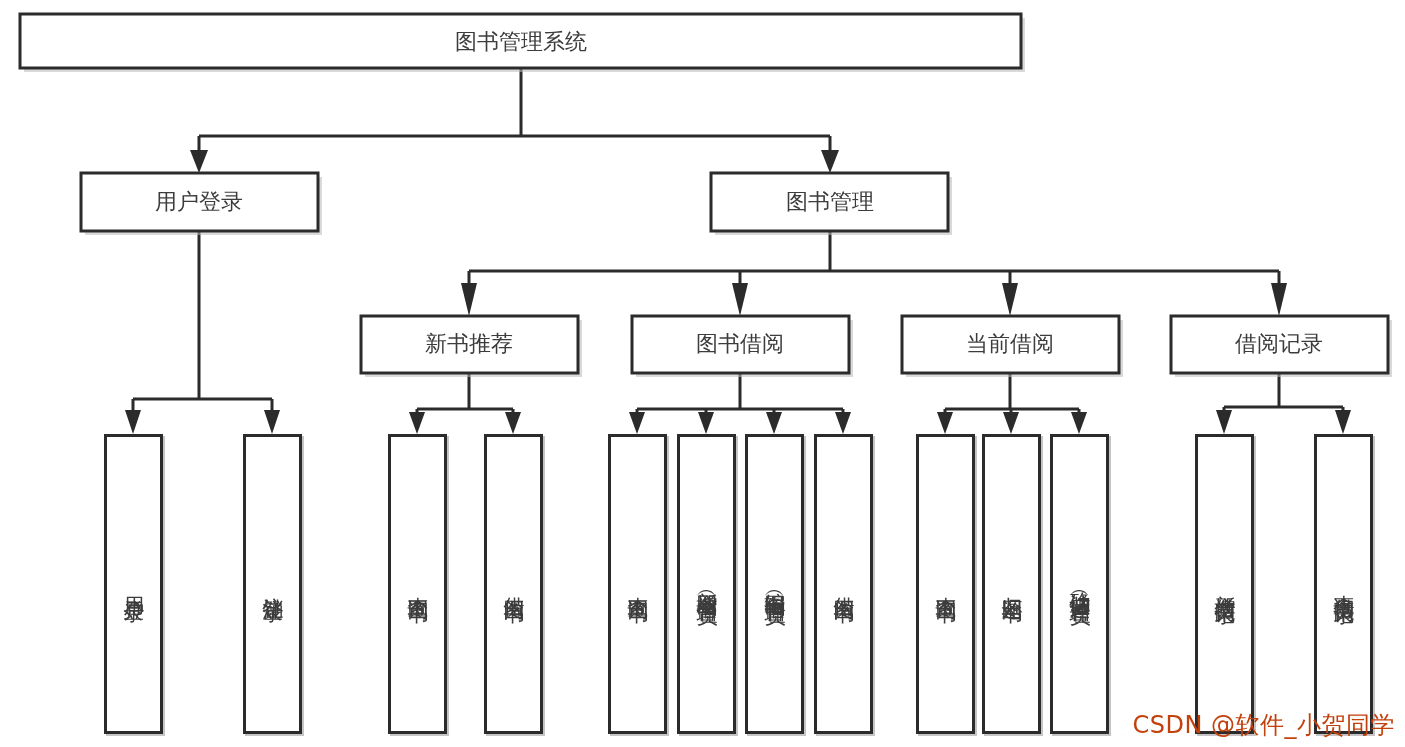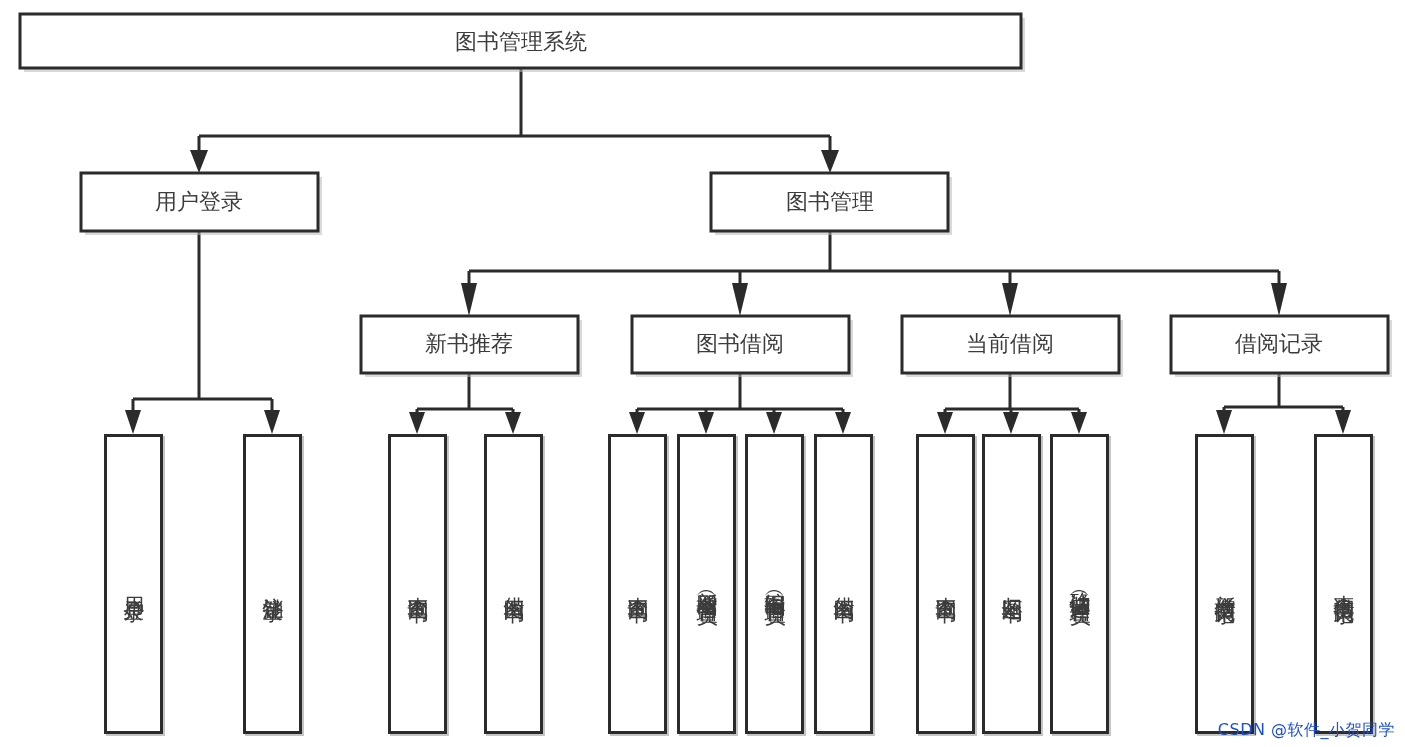--- a/index.html
+++ b/index.html
@@ -72,22 +72,22 @@
     display: flex;
     align-items: center;
     justify-content: center;
     overflow: hidden;
   }
   .watermark {
     position: absolute;
     right: 10px;
     bottom: 6px;
     font-family: "DejaVu Sans", "Liberation Sans", sans-serif;
-    font-size: 16px;
-    color: #1d4ed8;
+    font-size: 24px;
+    color: #c2410c;
     letter-spacing: 0.5px;
     white-space: nowrap;
     pointer-events: none;
   }
 </style>
 </head>
 <body>
 
 <div id="diagram-root">
 

